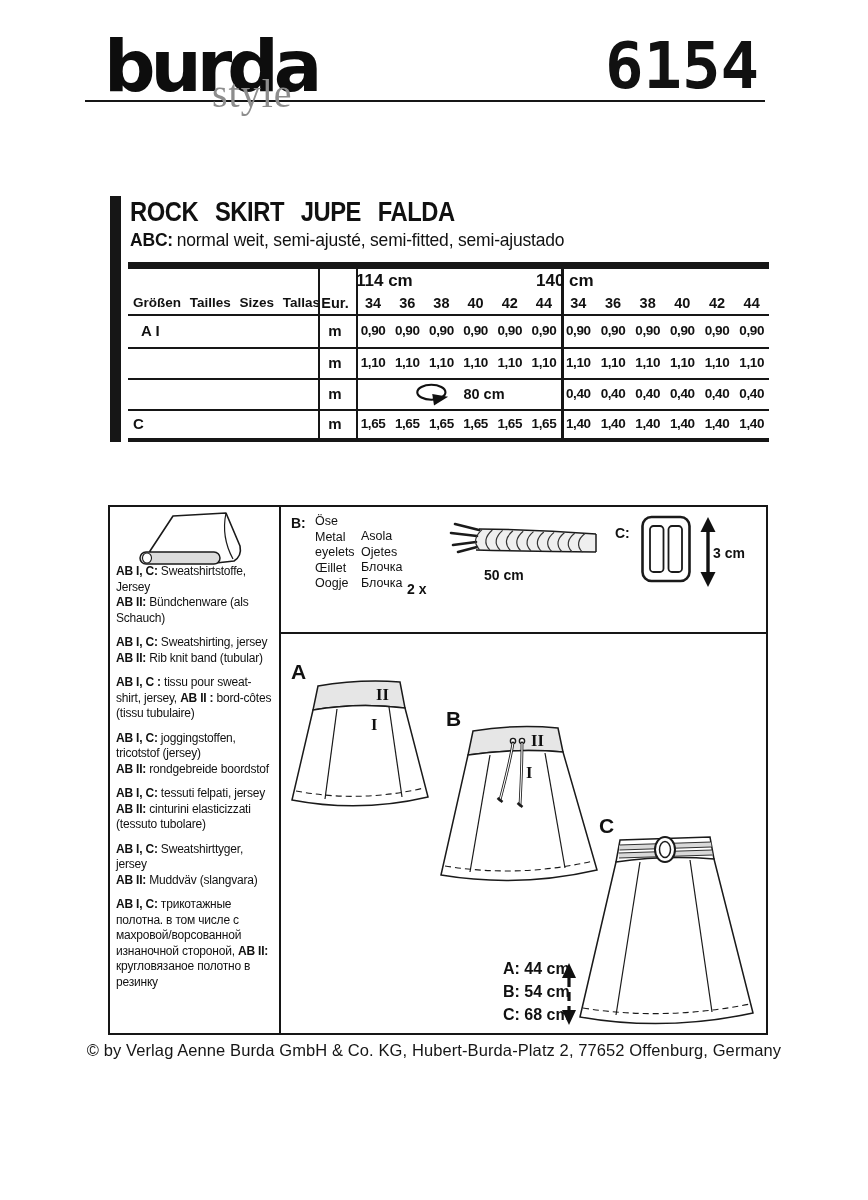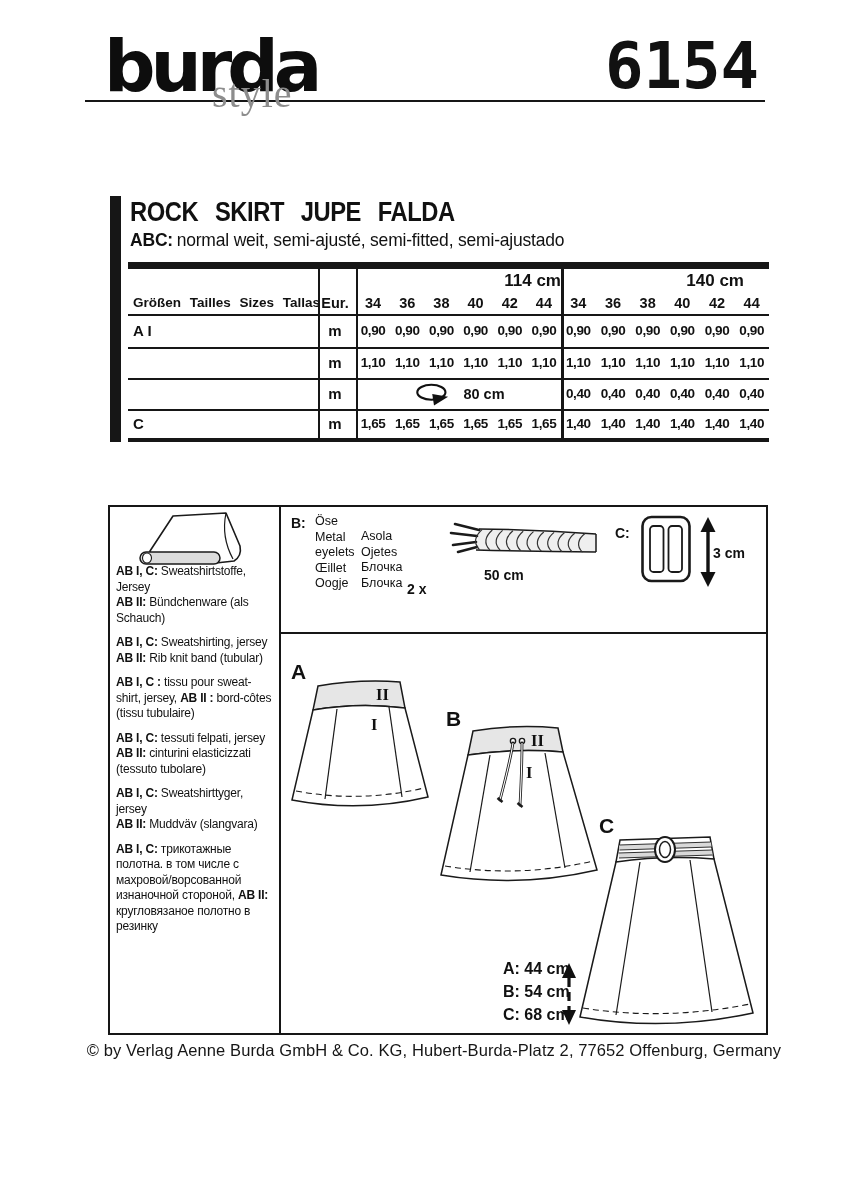--- a/index.html
+++ b/index.html
@@ -18,21 +18,21 @@
   .main-title{font-weight:bold;font-size:27px;word-spacing:12px;letter-spacing:-0.5px;
               transform:scaleX(0.88);transform-origin:0 0;white-space:nowrap}
   .subtitle{font-size:19px;transform:scaleX(0.92);transform-origin:0 0;white-space:nowrap;letter-spacing:-0.2px}
   .subtitle .b{margin-right:4px}
   .tcell{position:absolute;font-weight:bold;text-align:center;white-space:nowrap;box-sizing:border-box}
   .size{font-size:14.5px}
   .val{font-size:13.5px;letter-spacing:-0.4px}
   .lab{font-size:15px;text-align:left}
   .unit{font-size:15px}
   .spec{display:flex;align-items:center;justify-content:center;gap:7px;font-size:14.5px;font-weight:bold}
-  .wg{position:absolute;top:9px;font-size:17px;font-weight:bold;text-align:right}
+  .wg{position:absolute;top:9px;font-size:17px;font-weight:bold;text-align:left}
   .rowhdr{position:absolute;font-weight:bold;font-size:13.5px;word-spacing:5px;white-space:nowrap}
   .panel{border:2px solid #161616;box-sizing:border-box}
   .matcol{font-size:12px;line-height:15.5px;letter-spacing:-0.2px}
   .mat-p{margin:0 0 9px 0}
   .view-label{position:absolute;font-weight:bold;font-size:21px}
   .roman{position:absolute;font-family:"Liberation Serif",serif;font-weight:bold;font-size:16.5px}
   .len-line{font-weight:bold;font-size:16px;line-height:23px;white-space:nowrap}
   .copyright{position:absolute;left:0;top:1041px;width:868px;text-align:center;
              font-size:16.5px;letter-spacing:0.1px;color:#161616}
 </style>
@@ -70,21 +70,21 @@
     <div class="tcell size" style="left: 262.17px; top: 31px; width: 34.17px; height: 21px; line-height: 21px;">36</div>
     <div class="tcell size" style="left: 467.67px; top: 31px; width: 34.67px; height: 21px; line-height: 21px;">36</div>
     <div class="tcell size" style="left: 296.34px; top: 31px; width: 34.17px; height: 21px; line-height: 21px;">38</div>
     <div class="tcell size" style="left: 502.34px; top: 31px; width: 34.67px; height: 21px; line-height: 21px;">38</div>
     <div class="tcell size" style="left: 330.51px; top: 31px; width: 34.17px; height: 21px; line-height: 21px;">40</div>
     <div class="tcell size" style="left: 537.01px; top: 31px; width: 34.67px; height: 21px; line-height: 21px;">40</div>
     <div class="tcell size" style="left: 364.68px; top: 31px; width: 34.17px; height: 21px; line-height: 21px;">42</div>
     <div class="tcell size" style="left: 571.68px; top: 31px; width: 34.67px; height: 21px; line-height: 21px;">42</div>
     <div class="tcell size" style="left: 398.85px; top: 31px; width: 34.17px; height: 21px; line-height: 21px;">44</div>
     <div class="tcell size" style="left: 606.35px; top: 31px; width: 34.67px; height: 21px; line-height: 21px;">44</div>
-    <div class="tcell lab" style="left: 5px; top: 52px; width: 180px; height: 16px; line-height: 33px;">A I</div>
+    <div class="tcell lab" style="left: 13px; top: 52px; width: 180px; height: 16px; line-height: 33px;">A I</div>
     <div class="tcell unit" style="left: 190px; top: 52px; width: 34px; height: 33px; line-height: 33px;">m</div>
     <div class="tcell val" style="left: 228px; top: 52px; width: 34.17px; height: 33px; line-height: 33px;">0,90</div>
     <div class="tcell val" style="left: 262.17px; top: 52px; width: 34.17px; height: 33px; line-height: 33px;">0,90</div>
     <div class="tcell val" style="left: 296.34px; top: 52px; width: 34.17px; height: 33px; line-height: 33px;">0,90</div>
     <div class="tcell val" style="left: 330.51px; top: 52px; width: 34.17px; height: 33px; line-height: 33px;">0,90</div>
     <div class="tcell val" style="left: 364.68px; top: 52px; width: 34.17px; height: 33px; line-height: 33px;">0,90</div>
     <div class="tcell val" style="left: 398.85px; top: 52px; width: 34.17px; height: 33px; line-height: 33px;">0,90</div>
     <div class="tcell val" style="left: 433px; top: 52px; width: 34.67px; height: 33px; line-height: 33px;">0,90</div>
     <div class="tcell val" style="left: 467.67px; top: 52px; width: 34.67px; height: 33px; line-height: 33px;">0,90</div>
     <div class="tcell val" style="left: 502.34px; top: 52px; width: 34.67px; height: 33px; line-height: 33px;">0,90</div>
@@ -142,20 +142,21 @@
     <path d="M14,41 L37,6 L90,3 L104,36 Q106,46 98,51 L80,53 L14,53 Z" fill="#fff" stroke="#1a1a1a" stroke-width="1.6" stroke-linejoin="round"></path>
     <path d="M90,3 Q85,27 97,49" fill="none" stroke="#1a1a1a" stroke-width="1.2"></path>
     <rect x="4" y="42" width="80" height="12" rx="6" fill="#dcdcdc" stroke="#1a1a1a" stroke-width="1.5"></rect>
     <ellipse cx="11" cy="48" rx="4.5" ry="5" fill="#fff" stroke="#1a1a1a" stroke-width="1.1"></ellipse>
   </svg>
 
   <div class="abs matcol" style="left:6px;top:57px;width:158px">
       <div class="mat-p"><span class="b">AB I, C:</span><span> Sweatshirtstoffe, Jersey</span><br><span class="b">AB II:</span><span> Bündchenware (als Schauch)</span></div>
       <div class="mat-p"><span class="b">AB I, C:</span><span> Sweatshirting, jersey</span><br><span class="b">AB II:</span><span> Rib knit band (tubular)</span></div>
       <div class="mat-p"><span class="b">AB I, C :</span><span> tissu pour sweat-shirt, jersey, </span><span class="b">AB II :</span><span> bord-côtes (tissu tubulaire)</span></div>
+      <div class="mat-p"><span class="b">AB I, C:</span><span> joggingstoffen, tricotstof (jersey)</span><br><span class="b">AB II:</span><span> rondgebreide boordstof</span></div>
       <div class="mat-p"><span class="b">AB I, C:</span><span> tessuti felpati, jersey</span><br><span class="b">AB II:</span><span> cinturini elasticizzati (tessuto tubolare)</span></div>
       <div class="mat-p"><span class="b">AB I, C:</span><span> Sweatshirttyger, jersey</span><br><span class="b">AB II:</span><span> Muddväv (slangvara)</span></div>
       <div class="mat-p"><span class="b">AB I, C:</span><span> трикотажные полотна. в том числе с махровой/ворсованной изнаночной стороной, </span><span class="b">AB II:</span><span> кругловязаное полотно в резинку</span></div>
     </div>
 
   <div class="abs n14" style="left:181px;top:8px">B:</div>
   <div class="abs" style="left:205px;top:7px">
       <div class="nline">Öse</div>
       <div class="nline">Metal</div>
       <div class="nline">eyelets</div>

